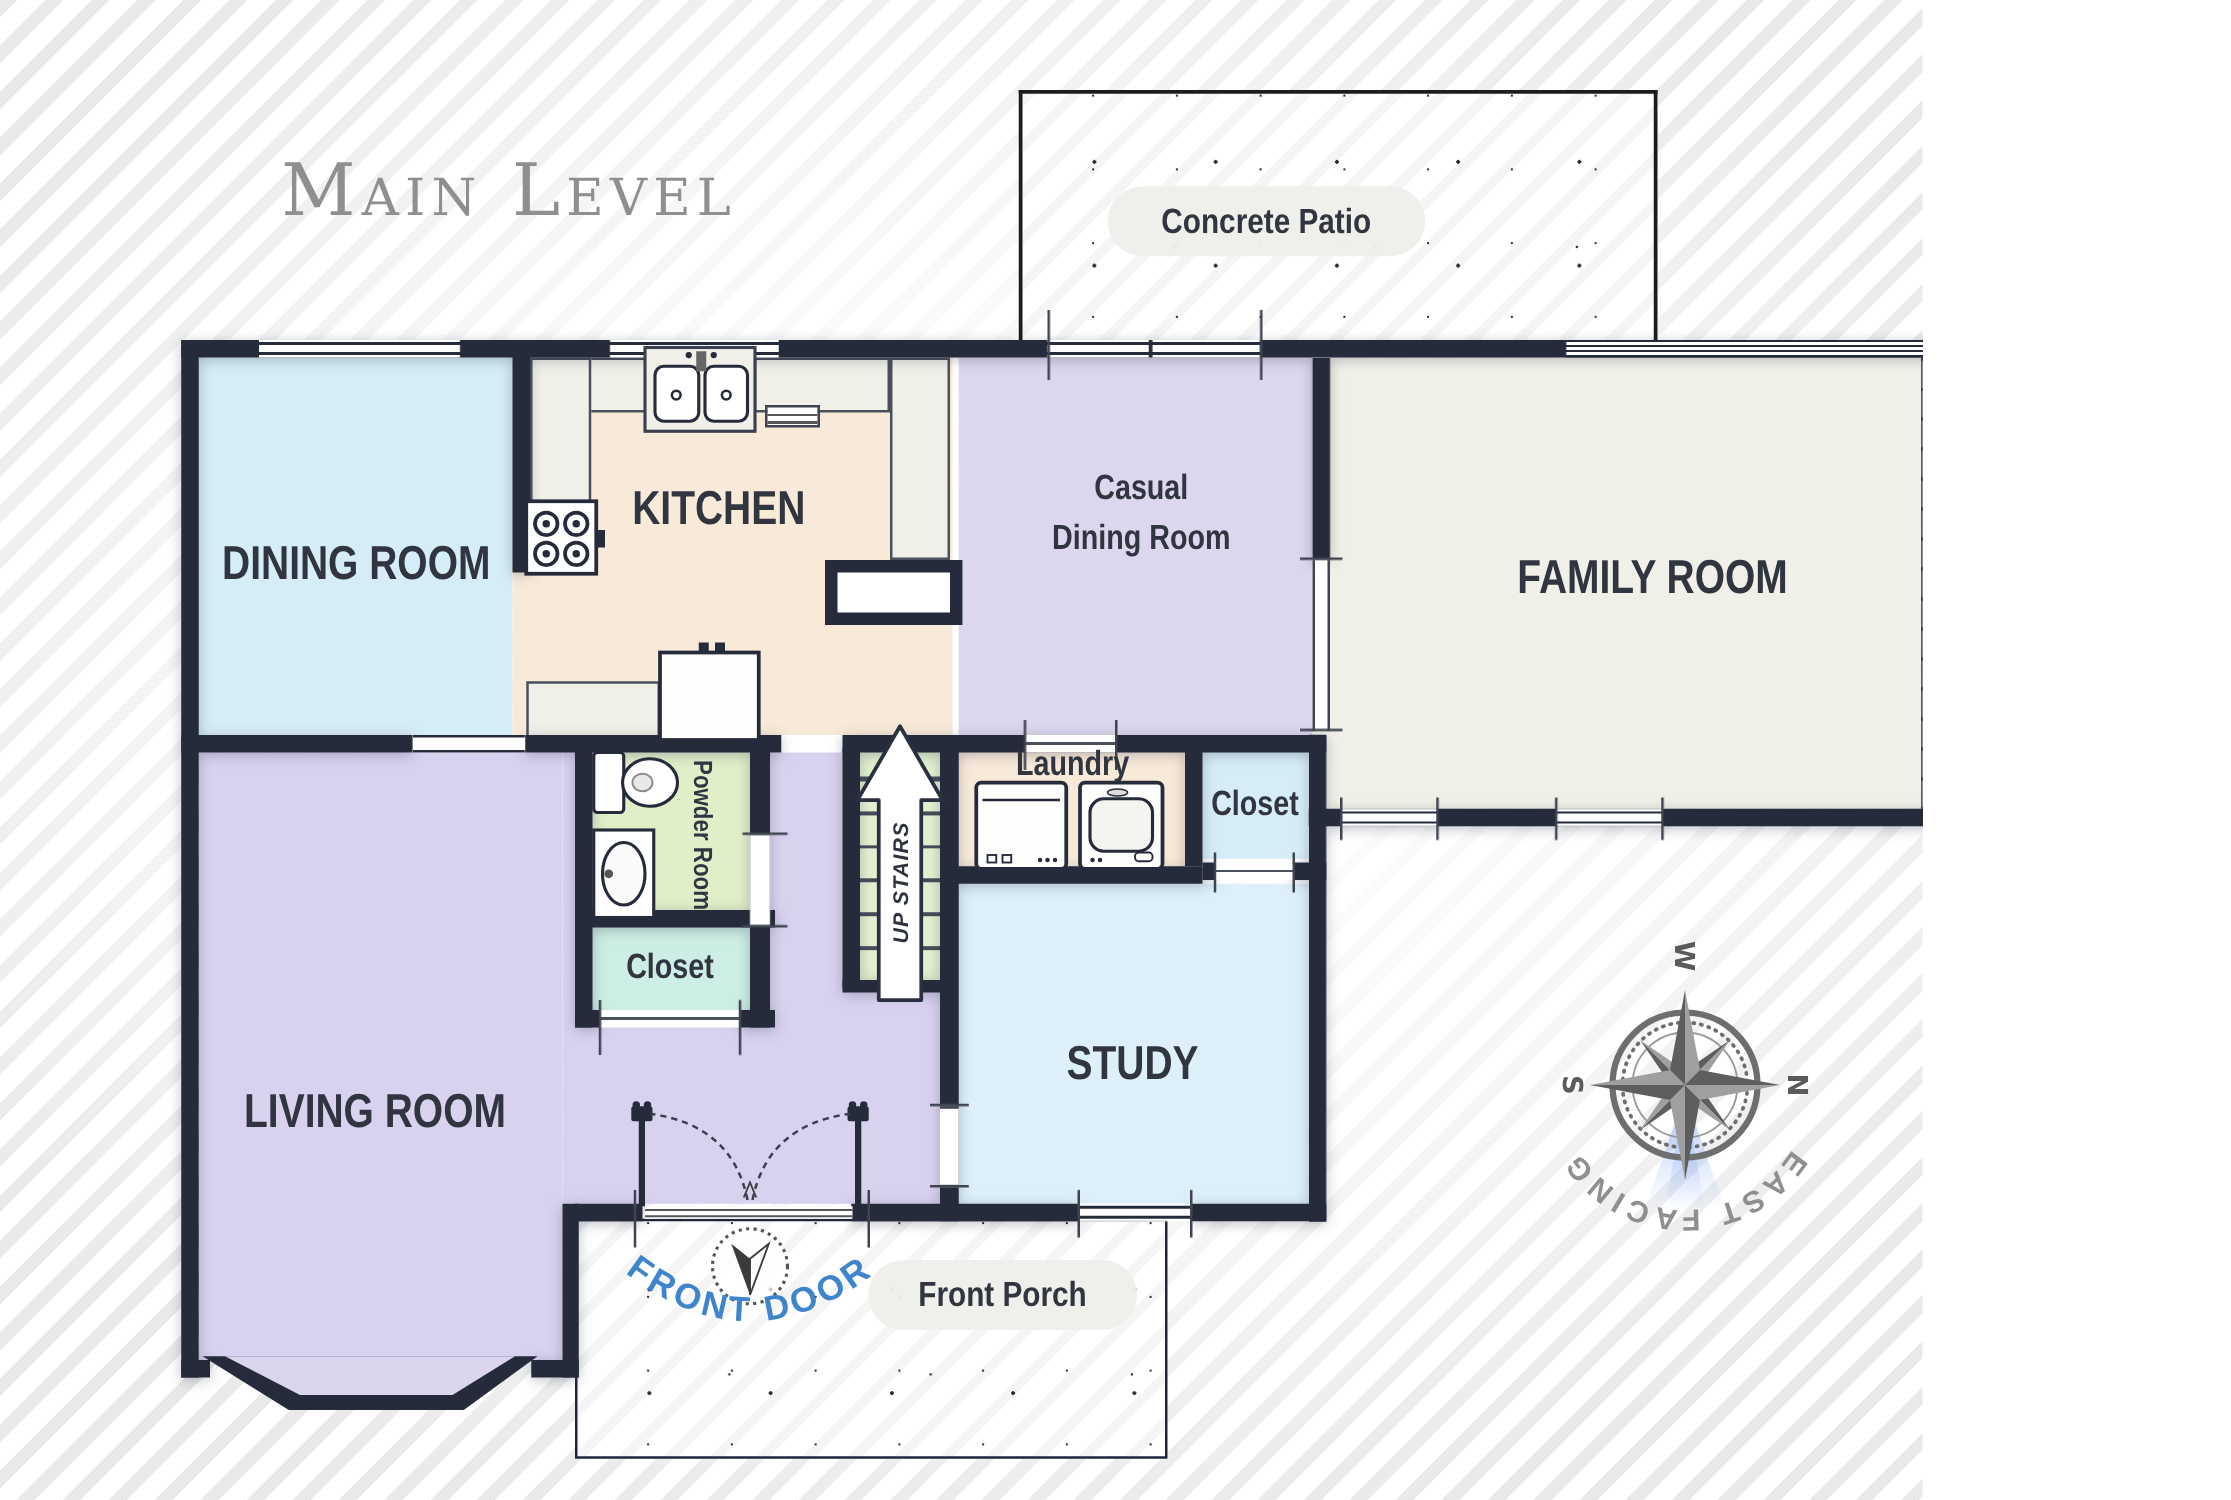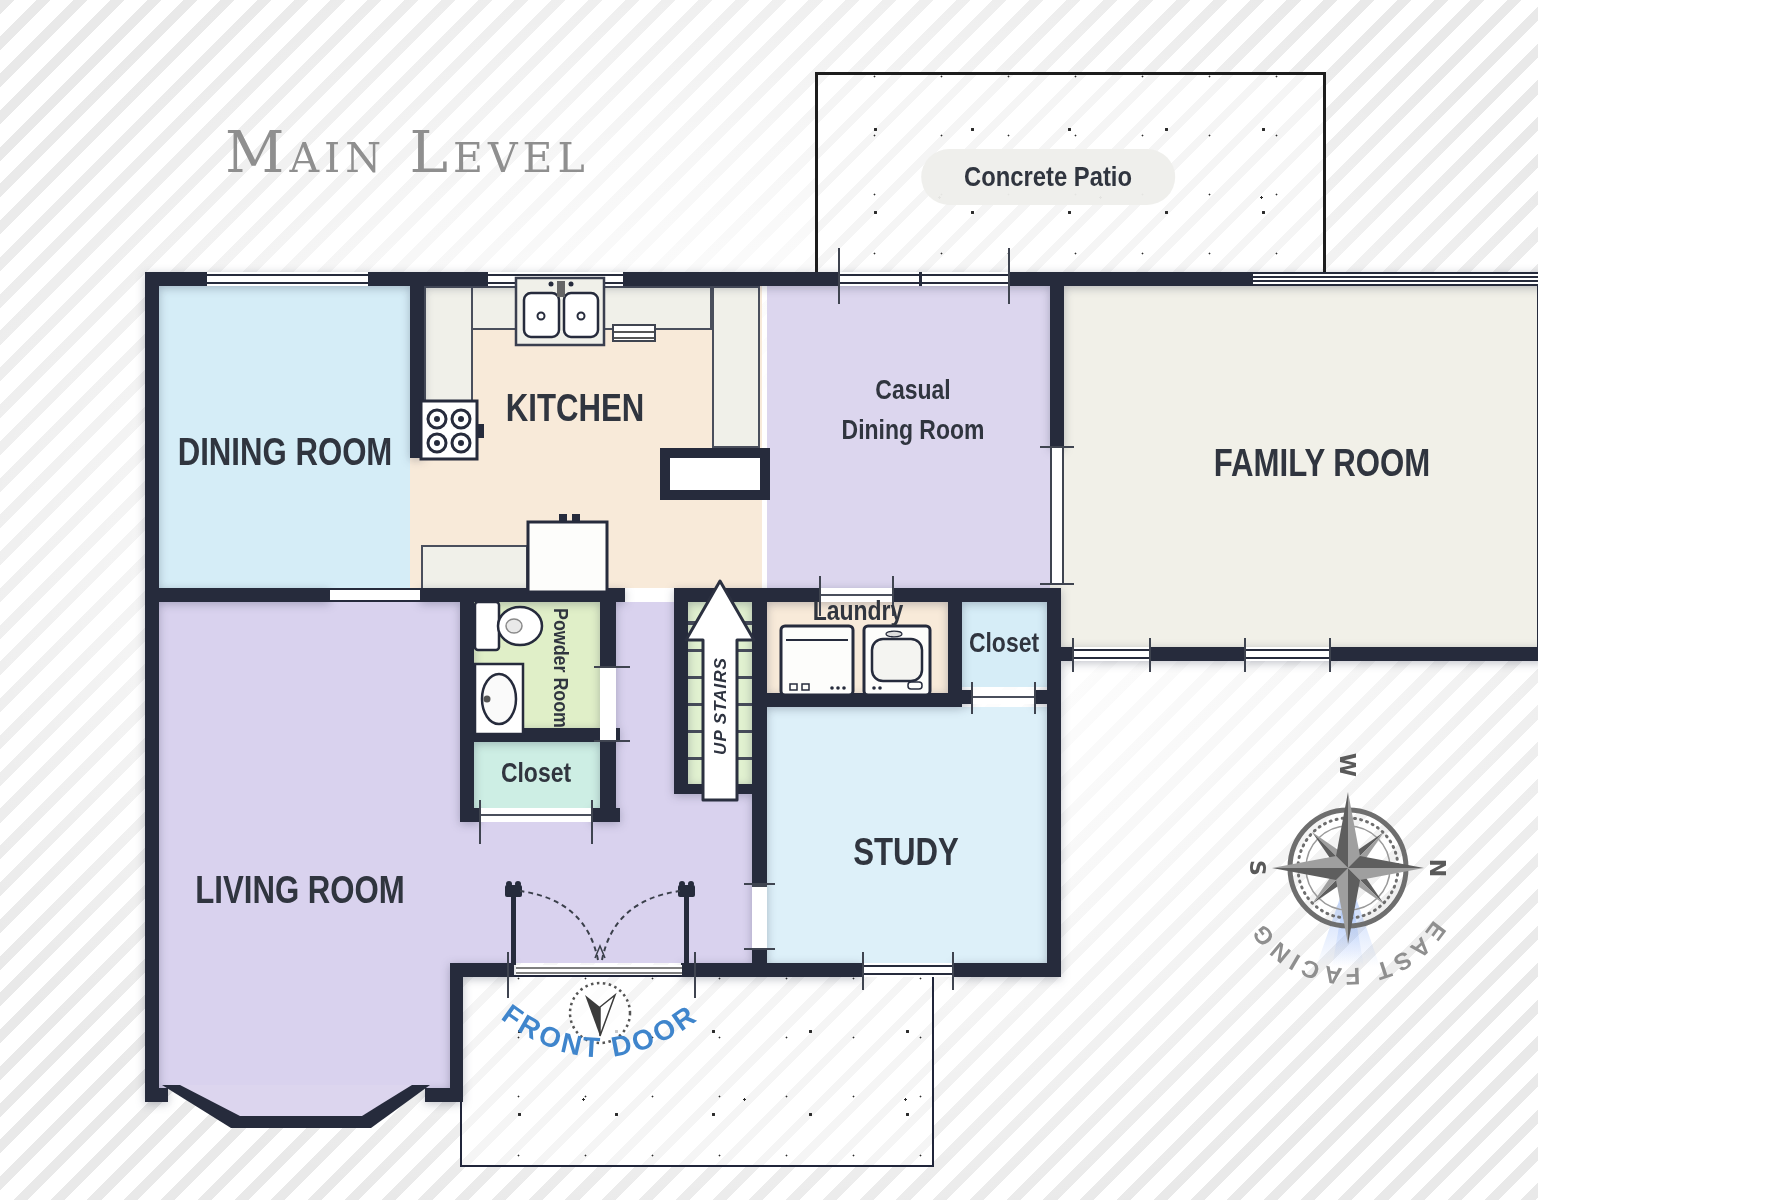--- a/index.html
+++ b/index.html
@@ -337,17 +337,20 @@
   </div>
   <div class="lbl xl" style="left:1322px;top:463px;">FAMILY ROOM</div>
   <div class="lbl xl" style="left:300px;top:890px;">LIVING ROOM</div>
   <div class="lbl xl" style="left:906px;top:852px;">STUDY</div>
   <div class="lbl md" style="left:858px;top:611px;">Laundry</div>
   <div class="lbl md" style="left:1004px;top:643px;">Closet</div>
   <div class="lbl md" style="left:536px;top:773px;">Closet</div>
   <div class="lbl sm vert" style="left:561px;top:668px;">Powder Room</div>
   <div class="upstairs" style="left:721px;top:706px;">UP STAIRS</div>
 
-  <div class="pill" style="left:1048px;top:177px;">
+  <div class="pill" style="left:1013px;top:177px;">
     <span class="pill-inner">Concrete Patio</span>
   </div>
+  <div class="pill" style="left:802px;top:1036px;">
+    <span class="pill-inner">Front Porch</span>
+  </div>
 
 </div>
 
 </body></html>

